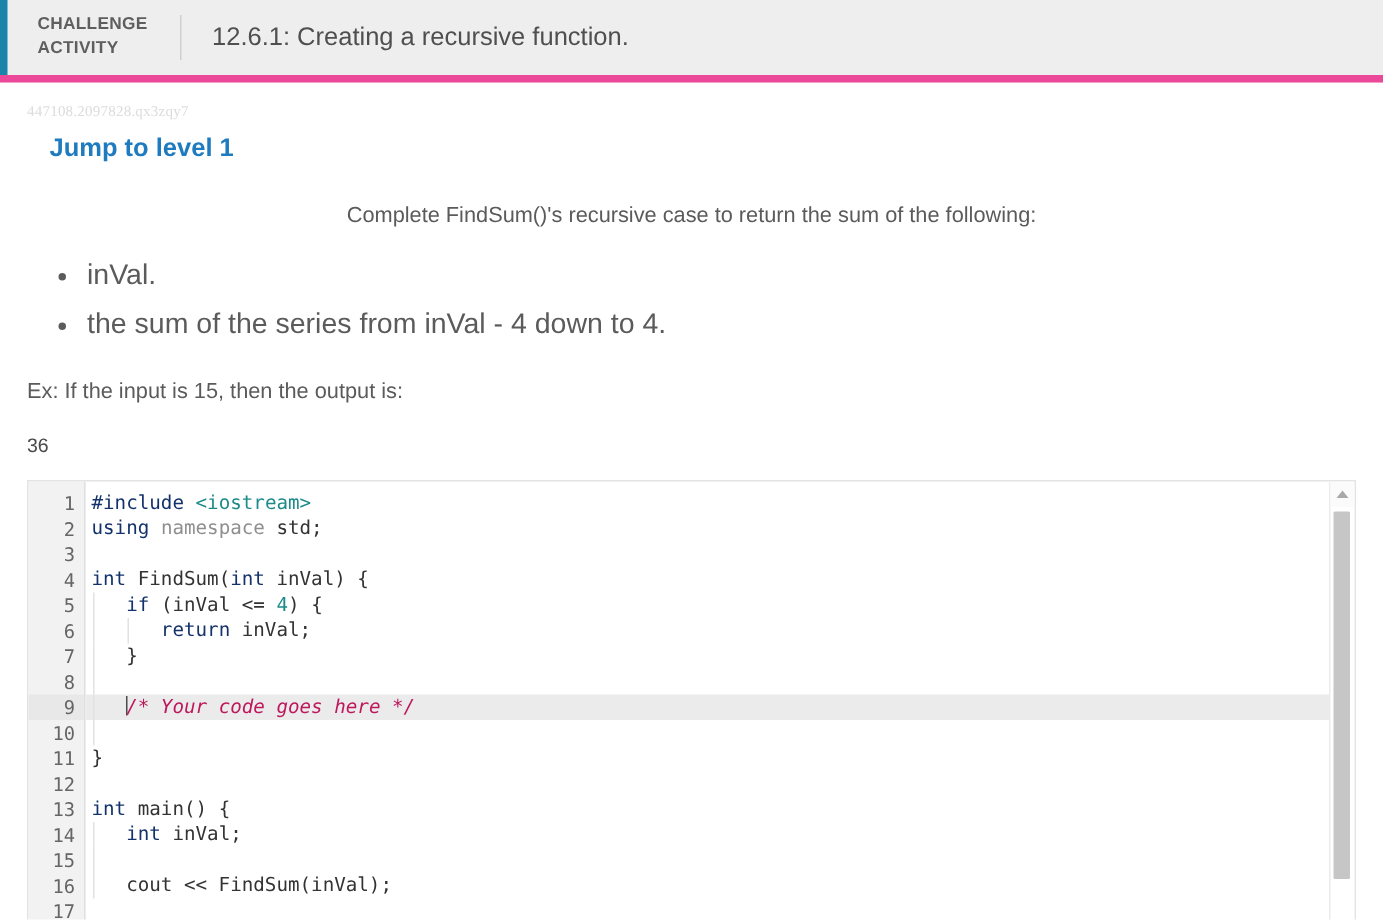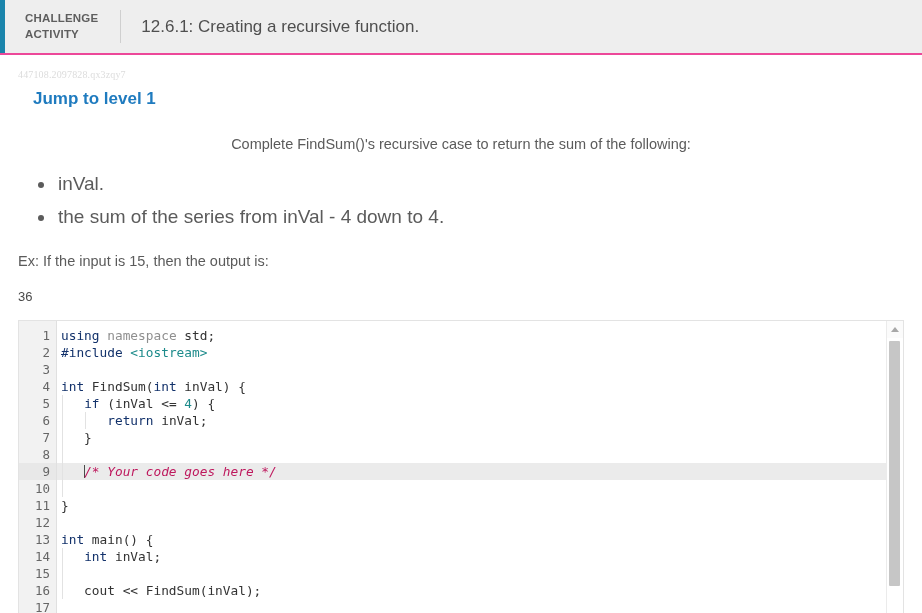--- a/index.html
+++ b/index.html
@@ -15,21 +15,21 @@
     font-family: "Liberation Sans", sans-serif;
     color: #4a4a4a;
     -webkit-font-smoothing: antialiased;
   }
 
   
   .activity-header {
     position: relative;
     height: 55px;
     background: #eeeeee;
-    border-bottom: 2px solid #ec4899;
+    border-bottom: 5px solid #ec4899;
     display: flex;
     align-items: center;
     box-sizing: border-box;
   }
   .accent-bar {
     position: absolute;
     left: 0;
     top: 0;
     width: 5px;
     height: 100%;
@@ -257,22 +257,22 @@
       <div class="ln">10</div>
       <div class="ln">11</div>
       <div class="ln">12</div>
       <div class="ln">13</div>
       <div class="ln">14</div>
       <div class="ln">15</div>
       <div class="ln">16</div>
       <div class="ln">17</div>
     </div>
   <div class="code-area" id="code-area">
+      <div class="code-line"><span class="t-pre">#include</span><span class="t-plain"> </span><span class="t-str">&lt;iostream&gt;</span></div>
       <div class="code-line"><span class="t-key">using</span><span class="t-plain"> </span><span class="t-dim">namespace</span><span class="t-plain"> std;</span></div>
-      <div class="code-line"><span class="t-pre">#include</span><span class="t-plain"> </span><span class="t-str">&lt;iostream&gt;</span></div>
       <div class="code-line">&nbsp;</div>
       <div class="code-line"><span class="t-key">int</span><span class="t-plain"> FindSum(</span><span class="t-key">int</span><span class="t-plain"> inVal) {</span></div>
       <div class="code-line"><span class="indent-guide" style="left: 5px;"></span><span class="t-plain">   </span><span class="t-key">if</span><span class="t-plain"> (inVal &lt;= </span><span class="t-num">4</span><span class="t-plain">) {</span></div>
       <div class="code-line"><span class="indent-guide" style="left: 5px;"></span><span class="indent-guide" style="left: 28px;"></span><span class="t-plain">      </span><span class="t-key">return</span><span class="t-plain"> inVal;</span></div>
       <div class="code-line"><span class="indent-guide" style="left: 5px;"></span><span class="t-plain">   }</span></div>
       <div class="code-line"><span class="indent-guide" style="left: 5px;"></span>&nbsp;</div>
       <div class="code-line active"><span class="indent-guide" style="left: 5px;"></span><span class="t-plain">   </span><span class="caret"></span><span class="t-com">/* Your code goes here */</span></div>
       <div class="code-line"><span class="indent-guide" style="left: 5px;"></span>&nbsp;</div>
       <div class="code-line"><span class="t-plain">}</span></div>
       <div class="code-line">&nbsp;</div>

